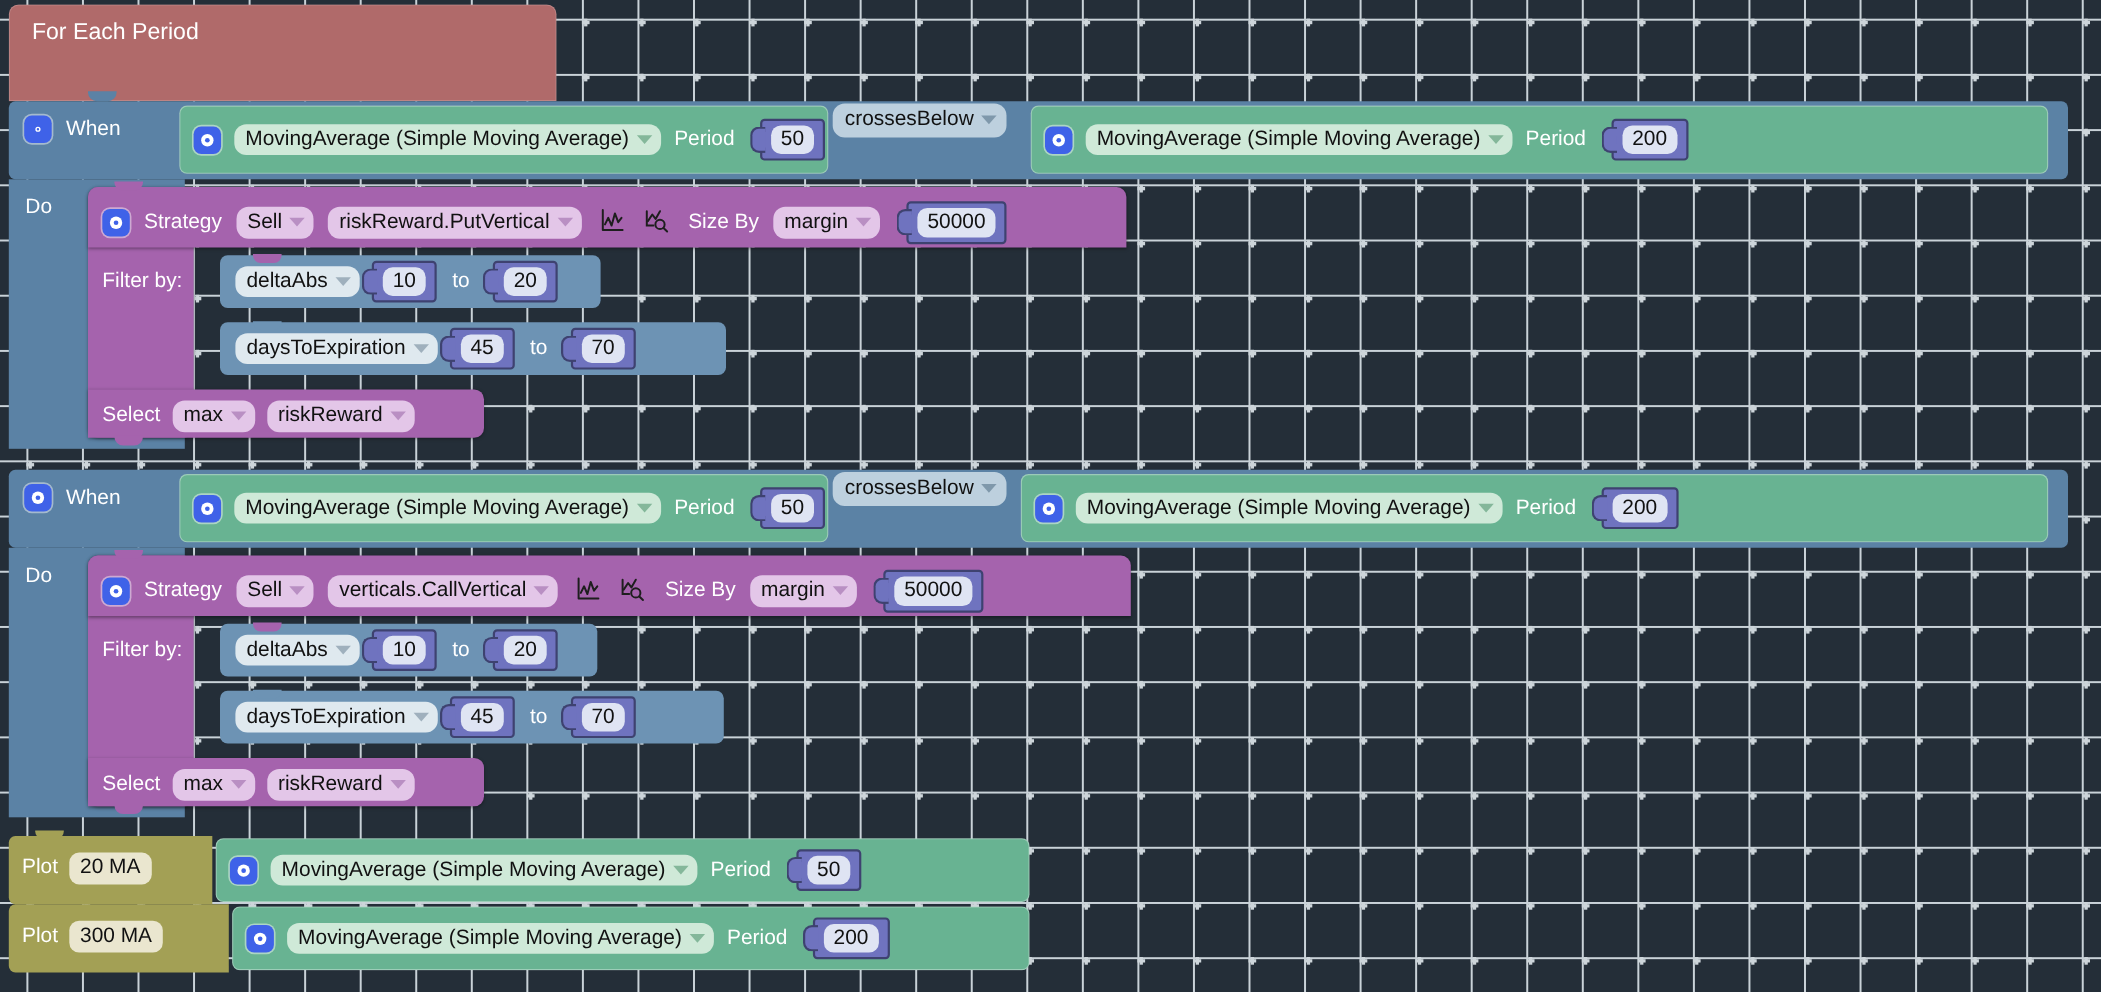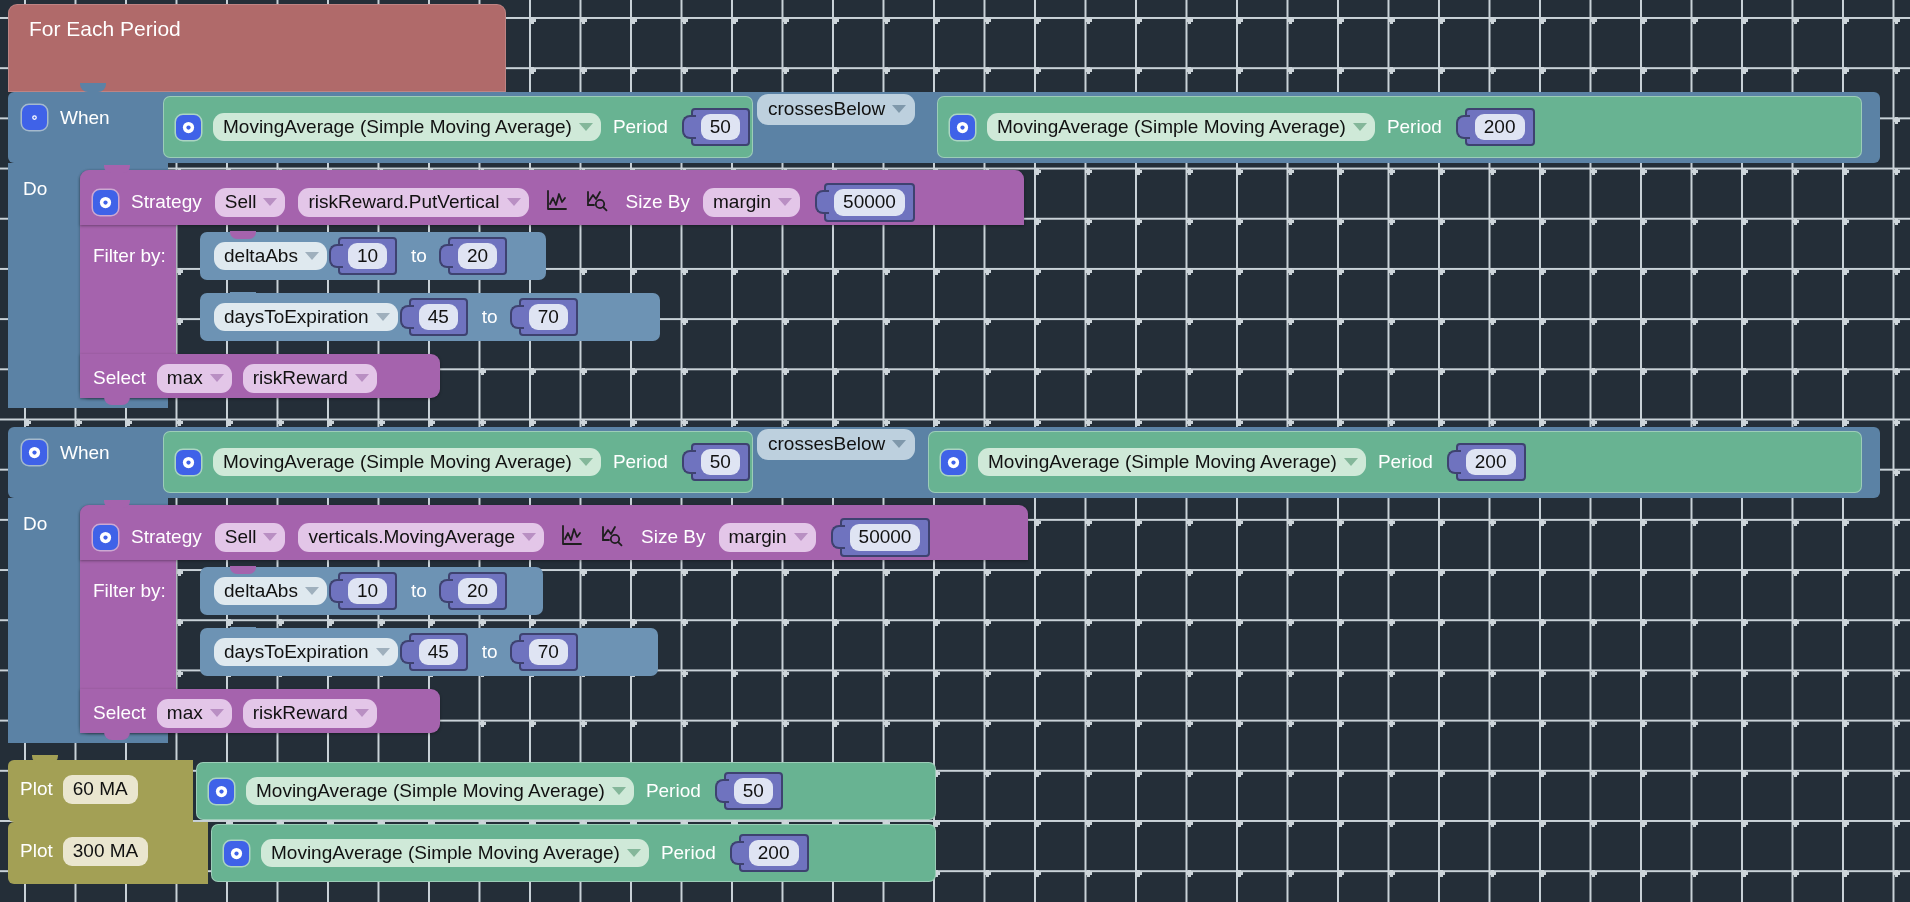--- a/index.html
+++ b/index.html
@@ -1027,21 +1027,21 @@
           <circle cx="12" cy="12" r="9" fill="#fff"></circle>
           <circle cx="12" cy="12" r="3.4" fill="#3f62e8"></circle>
         </svg>
     </span>
     <span class="lbl">Strategy</span>
     <span class="dd pink">
       <span class="cap">Sell</span>
       <span class="car"></span>
     </span>
     <span class="dd pink">
-      <span class="cap">verticals.MovingAverage</span>
+      <span class="cap">verticals.CallVertical</span>
       <span class="car"></span>
     </span>
     <span class="icn" style="margin:0 3px;">
       <svg width="24" height="24" viewBox="0 0 24 24" fill="none" stroke="#1e1e1e" stroke-width="1.8">
         <path d="M3 3v18M3 21h18" stroke-linecap="round"></path>
         <path d="M5 16l3-6 3 7 3-11 3 8 3-4" stroke-linecap="round" stroke-linejoin="round"></path>
       </svg>
     </span>
     <span class="icn" style="margin-right:4px;">
       <svg width="24" height="24" viewBox="0 0 24 24" fill="none" stroke="#1e1e1e" stroke-width="1.8">
@@ -1104,21 +1104,21 @@
     <span class="dd pink">
       <span class="cap">riskReward</span>
       <span class="car"></span>
     </span>
   </div>
 
   <div class="plotblk" style="left:8px;top:760px;width:185px;height:62px;border-radius:6px 0 0 6px;"></div>
   <div style="position:absolute;left:32px;top:755px;width:26px;height:8px;background:#a3a055;border-radius:0 0 7px 7px;"></div>
   <div class="plotinner" style="left:20px;top:775px;">
     <span class="lbl">Plot</span>
-    <span class="plotval">60 MA</span>
+    <span class="plotval">20 MA</span>
   </div>
   <div class="greenblk" style="left:196px;top:762px;width:740px;height:58px;">
     <span class="gear">
       <svg width="15" height="15" viewBox="0 0 24 24">
           <circle cx="12" cy="12" r="9" fill="#fff"></circle>
           <circle cx="12" cy="12" r="3.4" fill="#3f62e8"></circle>
         </svg>
     </span>
     <span class="dd green">
       <span class="cap">MovingAverage (Simple Moving Average)</span>

